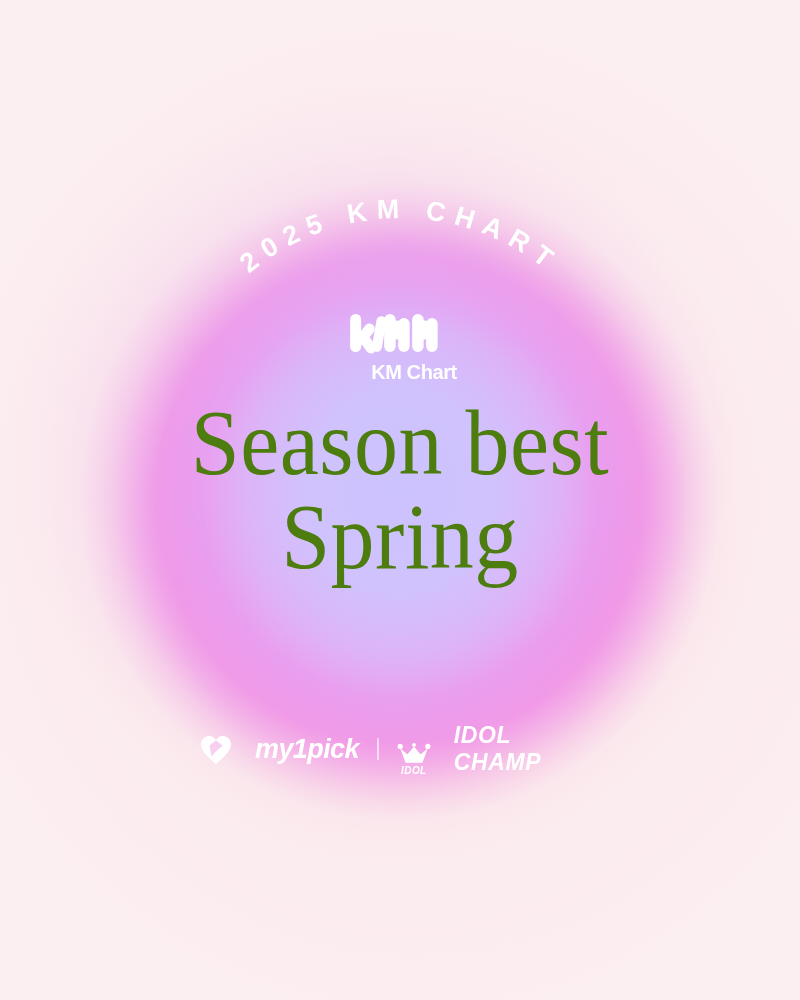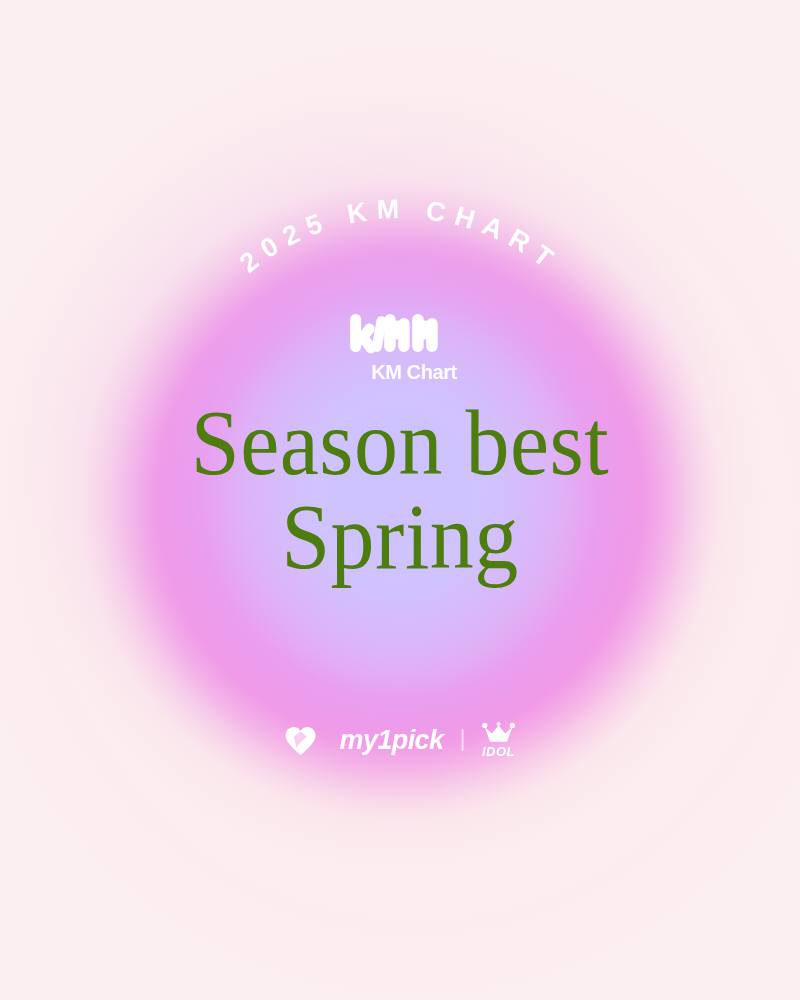--- a/index.html
+++ b/index.html
@@ -190,21 +190,21 @@
     border-radius: 1px;
   }
   .champ-mark {
     display: flex;
     flex-direction: column;
     align-items: center;
     gap: 1px;
   }
   .champ-sub {
     color: #ffffff;
-    font-size: 13px;
+    font-size: 10px;
     font-weight: 700;
     letter-spacing: 0.4px;
     line-height: 1;
     font-family: "Liberation Sans", sans-serif;
   }
 </style>
 </head>
 <body>
 
 <div id="poster">
@@ -273,18 +273,19 @@
       <div class="brand">
         <div class="champ-mark">
           <svg width="34" height="22" viewBox="0 0 34 22" aria-hidden="true">
             <circle cx="3.2" cy="3.4" r="2.6" fill="#ffffff"></circle>
             <circle cx="17" cy="1.9" r="1.9" fill="#ffffff"></circle>
             <circle cx="30.8" cy="3.4" r="2.6" fill="#ffffff"></circle>
             <path d="M3.2 5.2 L8.6 19.8 L25.4 19.8 L30.8 5.2 L23.6 11.4 L17 3.6 L10.4 11.4 Z" fill="#ffffff"></path>
           </svg>
           <span class="champ-sub">IDOL</span>
         </div>
+        <span class="brand-name brand-name-champ">IDOL CHAMP</span>
       </div>
 
     </div>
 
   </div>
 </div>
 
 </body></html>

